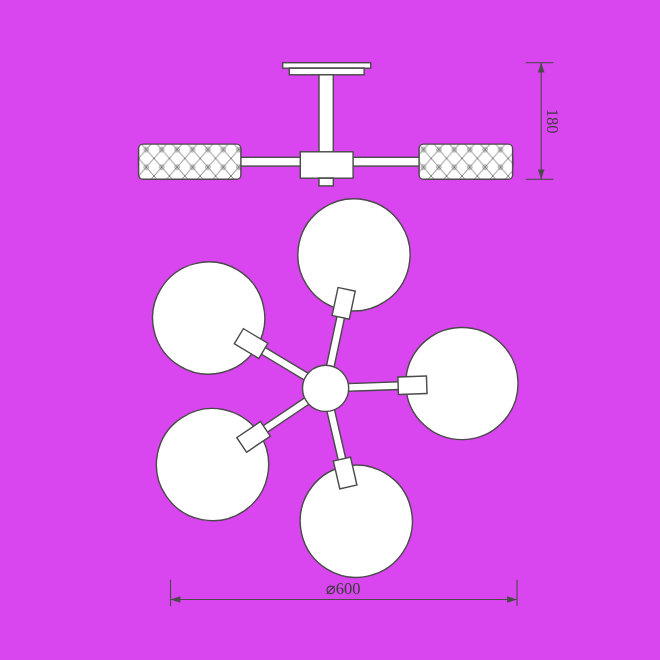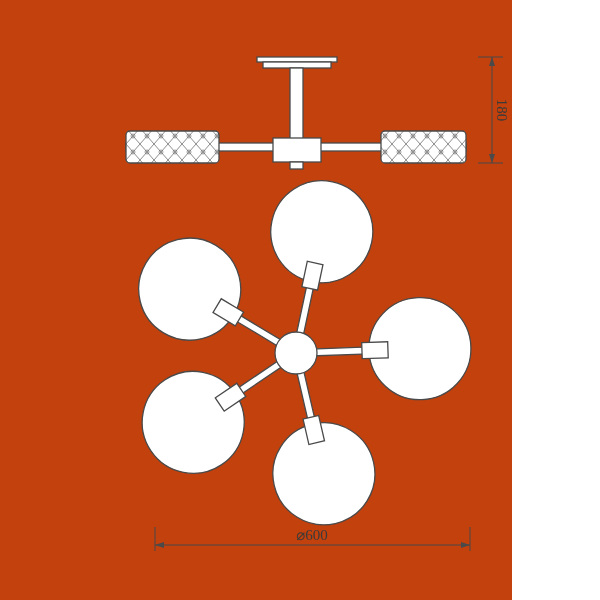--- a/index.html
+++ b/index.html
@@ -1,23 +1,23 @@
 <!DOCTYPE html>
 <html><head>
 <meta charset="utf-8">
 <style>
   html, body {
     margin: 0;
     padding: 0;
     background: #ffffff;
   }
   .stage {
-    width: 512px;
+    width: 600px;
     height: 600px;
-    background: #c2410c;
+    background: #d946ef;
     position: relative;
     font-family: "Liberation Serif", "DejaVu Serif", serif;
   }
   svg { display: block; }
   .outline {
     fill: #ffffff;
     stroke: #4a4a4a;
     stroke-width: 1.3;
   }
   .dim {

